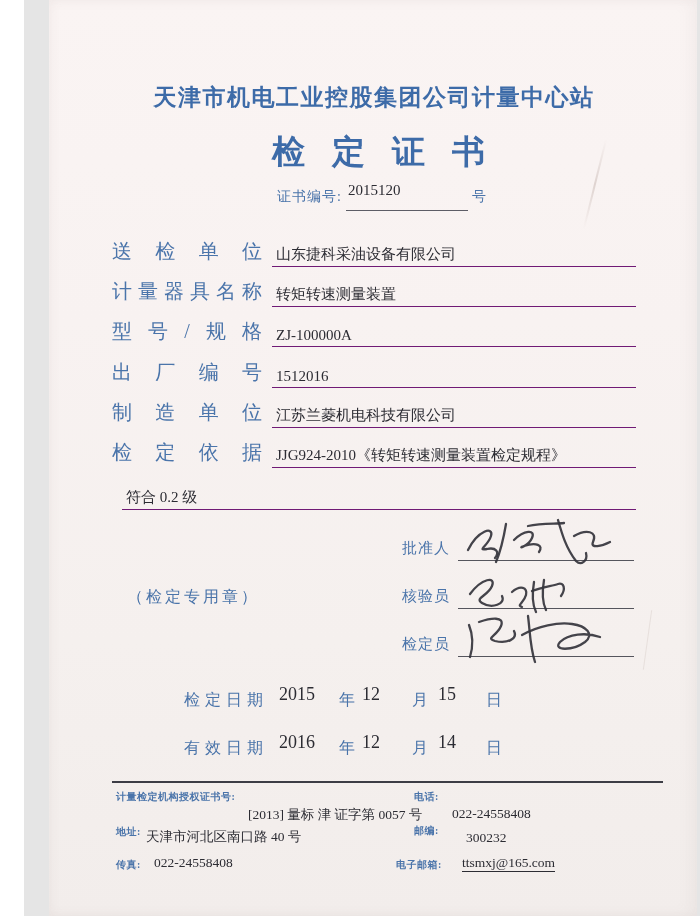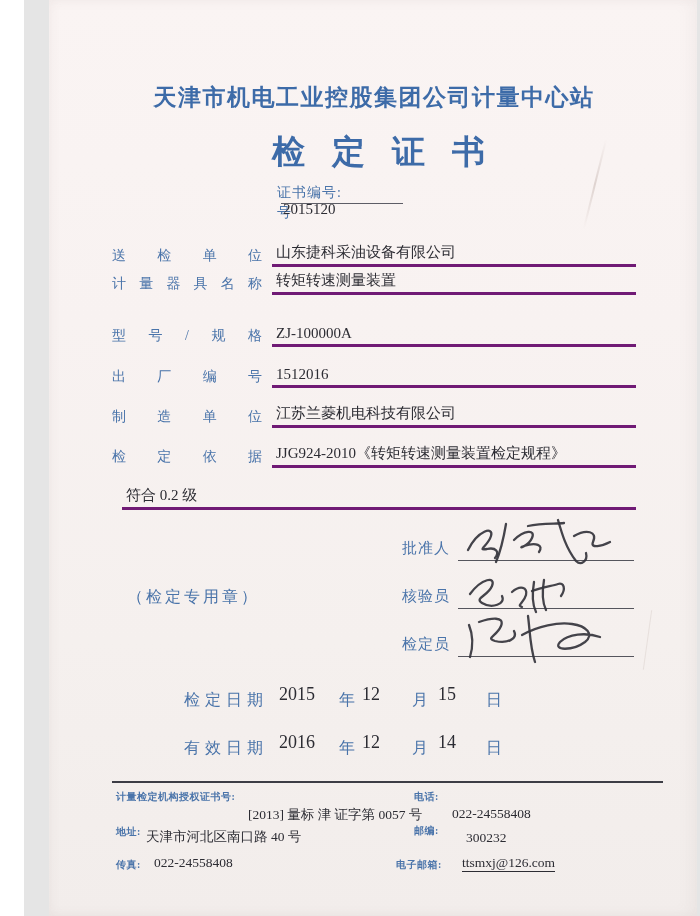--- a/index.html
+++ b/index.html
@@ -30,32 +30,32 @@
     position:absolute;left:0;top:82px;width:700px;text-align:center;
     font-family:"Liberation Sans","DejaVu Sans",sans-serif;
     font-weight:bold;font-size:23px;color:#3d6ba8;letter-spacing:1.5px;
   }
   .cert-title{
     position:absolute;left:0;top:130px;width:700px;text-align:center;
     font-family:"Liberation Sans","DejaVu Sans",sans-serif;
     font-weight:bold;font-size:33px;color:#3d6ba8;letter-spacing:27px;padding-left:36px;box-sizing:border-box;
   }
 
-  .cert-no{position:absolute;left:253px;top:184px;height:26px;display:flex;align-items:flex-start;flex-direction:column;}
+  .cert-no{position:absolute;left:253px;top:184px;height:26px;display:flex;align-items:center;}
   .cert-no-label{font-size:14px;color:#4a74aa;letter-spacing:1px;padding-bottom:1px;}
   .cert-no-line{display:inline-block;width:122px;border-bottom:1px solid #5d5d66;margin:0 4px;position:relative;height:26px;}
   .cert-no-value{position:absolute;left:2px;top:-2px;font-size:15px;color:#2c2c33;}
   .cert-no-suffix{font-size:14px;color:#4a74aa;padding-bottom:1px;}
 
   .field-row{position:absolute;left:88px;width:524px;height:30px;display:flex;align-items:flex-end;}
   .field-label{
-    width:150px;flex:0 0 150px;font-size:14px;color:#4a74aa;
+    width:150px;flex:0 0 150px;font-size:20px;color:#4a74aa;
     text-align:justify;text-align-last:justify;padding-bottom:2px;
   }
-  .field-line{flex:1;border-bottom:3px solid #701a75;margin-left:10px;padding:0 0 2px 4px;position:relative;}
+  .field-line{flex:1;border-bottom:1px solid #701a75;margin-left:10px;padding:0 0 2px 4px;position:relative;}
   .field-value{font-size:15px;color:#2c2c33;white-space:nowrap;}
 
   .seal-note{position:absolute;left:103px;top:587px;font-size:16px;color:#4a74aa;letter-spacing:3px;}
 
   .sig-row{position:absolute;left:378px;height:30px;display:flex;align-items:flex-end;}
   .sig-label{font-size:15px;color:#4a74aa;padding-bottom:3px;letter-spacing:1px;}
   .sig-line{display:inline-block;width:176px;border-bottom:1px solid #55555d;margin-left:8px;height:30px;position:relative;}
   .sig-svg{position:absolute;left:4px;bottom:-8px;overflow:visible;}
   .sig-svg path{fill:none;stroke:#34343c;stroke-width:2.3;stroke-linecap:round;stroke-linejoin:round;opacity:0.92;}
 
@@ -86,21 +86,21 @@
     <span class="cert-no-line">
       <span class="cert-no-value">2015120</span>
     </span>
     <span class="cert-no-suffix">号</span>
   </div>
 
   <div class="field-row" style="top:237px">
     <span class="field-label">送检单位</span>
     <span class="field-line"><span class="field-value">山东捷科采油设备有限公司</span></span>
   </div>
-  <div class="field-row" style="top:265px">
+  <div class="field-row" style="top:277px">
     <span class="field-label">计量器具名称</span>
     <span class="field-line"><span class="field-value">转矩转速测量装置</span></span>
   </div>
   <div class="field-row" style="top:317px">
     <span class="field-label">型号/规格</span>
     <span class="field-line"><span class="field-value">ZJ-100000A</span></span>
   </div>
   <div class="field-row" style="top:358px">
     <span class="field-label">出厂编号</span>
     <span class="field-line"><span class="field-value">1512016</span></span>
@@ -183,14 +183,14 @@
   <span class="f-value" style="left:428px;top:806px">022-24558408</span>
 
   <span class="f-label" style="left:92px;top:825px">地址:</span>
   <span class="f-value" style="left:122px;top:828px">天津市河北区南口路 40 号</span>
   <span class="f-label" style="left:390px;top:824px">邮编:</span>
   <span class="f-value" style="left:442px;top:830px">300232</span>
 
   <span class="f-label" style="left:92px;top:858px">传真:</span>
   <span class="f-value" style="left:130px;top:855px">022-24558408</span>
   <span class="f-label" style="left:372px;top:858px">电子邮箱:</span>
-  <span class="f-value f-email" style="left:438px;top:855px">ttsmxj@126.com</span>
+  <span class="f-value f-email" style="left:438px;top:855px">ttsmxj@165.com</span>
 </div>
 
 </body></html>

